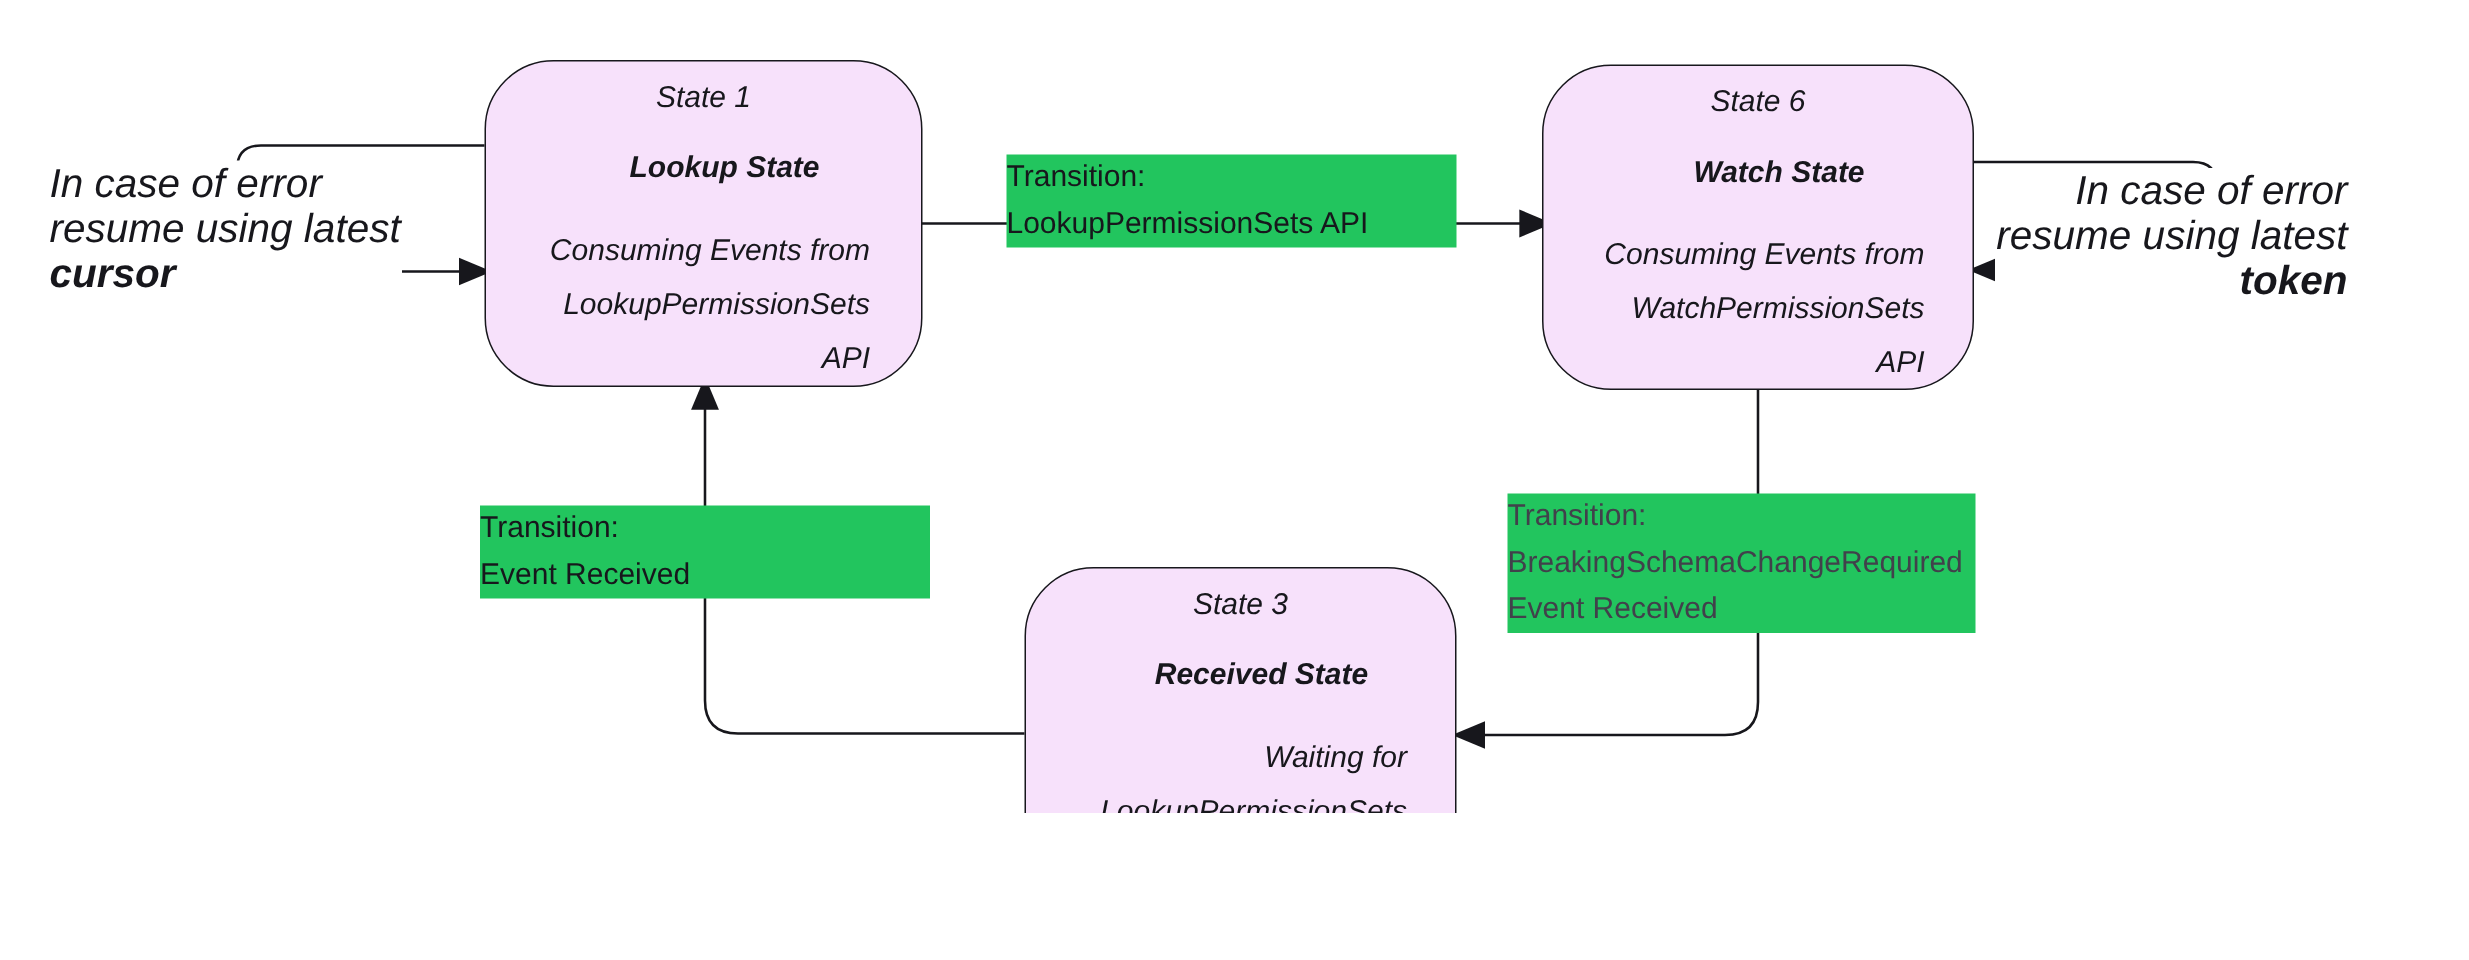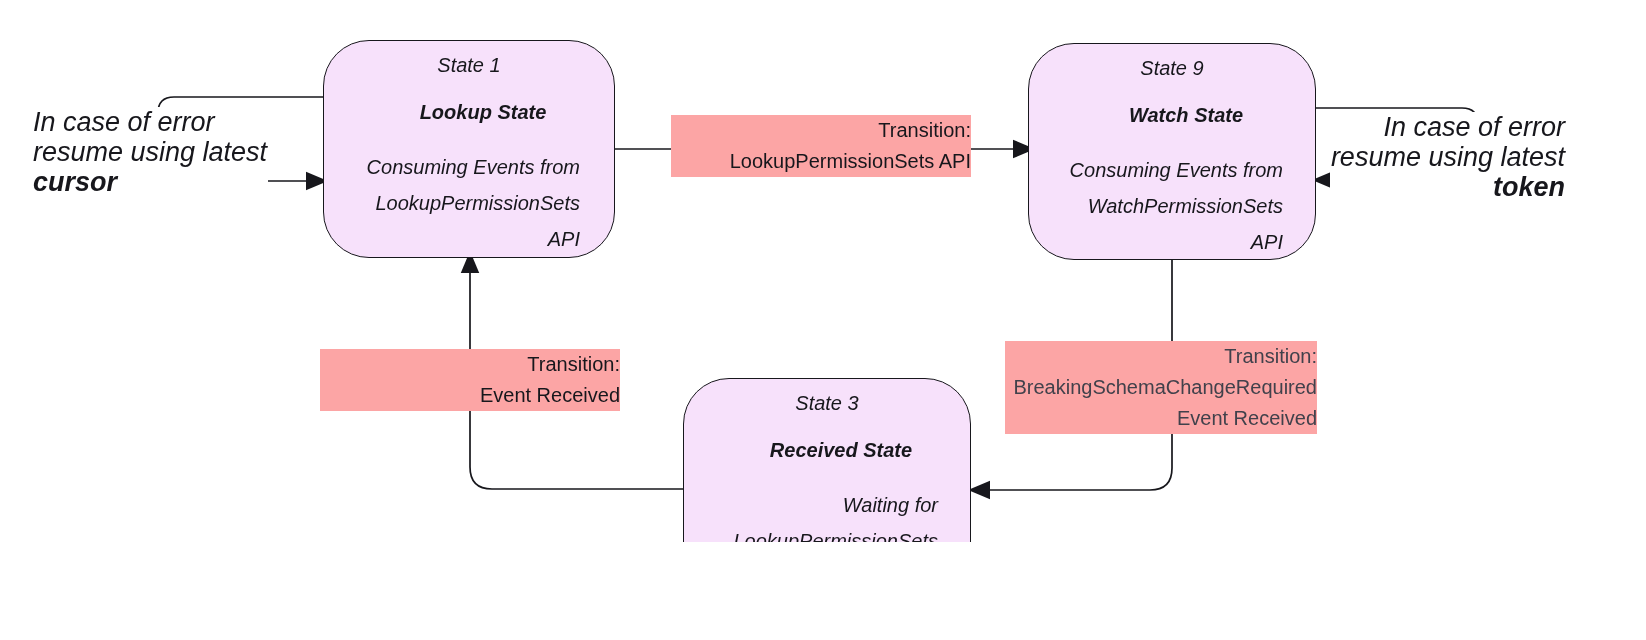--- a/index.html
+++ b/index.html
@@ -19,22 +19,22 @@
   }
   .state .step  { margin-top:9px;  line-height:30px; }
   .state .title { margin-top:17px; line-height:30px; font-weight:bold;padding-left:28px; }
   .state .desc  { margin:22px auto 0; width:222px; line-height:36px;text-align:right; }
 
   #state1 { left:323px;  top:40px;  width:292px; height:218px; }
   #state2 { left:1028px; top:43px;  width:288px; height:217px; }
   #state3 { left:683px;  top:378px; width:288px; height:221px; }
 
   .tlabel {
-    position:absolute; z-index:2; background:#fca5a5; text-align:right;
-    font-size:20px; line-height:31px; color:var(--ink);margin-top:12px;
+    position:absolute; z-index:2; background:#22c55e; text-align:left;
+    font-size:20px; line-height:31px; color:var(--ink);
   }
   #label-s1s2 { left:671px;  top:103px; width:300px; }
   #label-s2s3 { left:1005px; top:329px; width:312px; color:var(--muted); }
   #label-s3s1 { left:320px;  top:337px; width:300px; }
 
   .note {
     position:absolute; z-index:2; background:#ffffff; font-style:italic;
     font-size:27px; line-height:30px; color:var(--ink);
   }
   #note-cursor { left:33px;   top:107px; width:235px; }
@@ -64,21 +64,21 @@
     <path d="M1313 108 H1462 Q1478 108 1478 124 V164 Q1478 180 1462 180 H1333" marker-end="url(#ah)"></path>
   </svg>
 
   <div class="state" id="state1">
     <div class="step">State 1</div>
     <div class="title">Lookup State</div>
     <div class="desc">Consuming Events from LookupPermissionSets API</div>
   </div>
 
   <div class="state" id="state2">
-    <div class="step">State 9</div>
+    <div class="step">State 6</div>
     <div class="title">Watch State</div>
     <div class="desc">Consuming Events from WatchPermissionSets API</div>
   </div>
 
   <div class="state" id="state3">
     <div class="step">State 3</div>
     <div class="title">Received State</div>
     <div class="desc">Waiting for LookupPermissionSets Required Event</div>
   </div>
 

